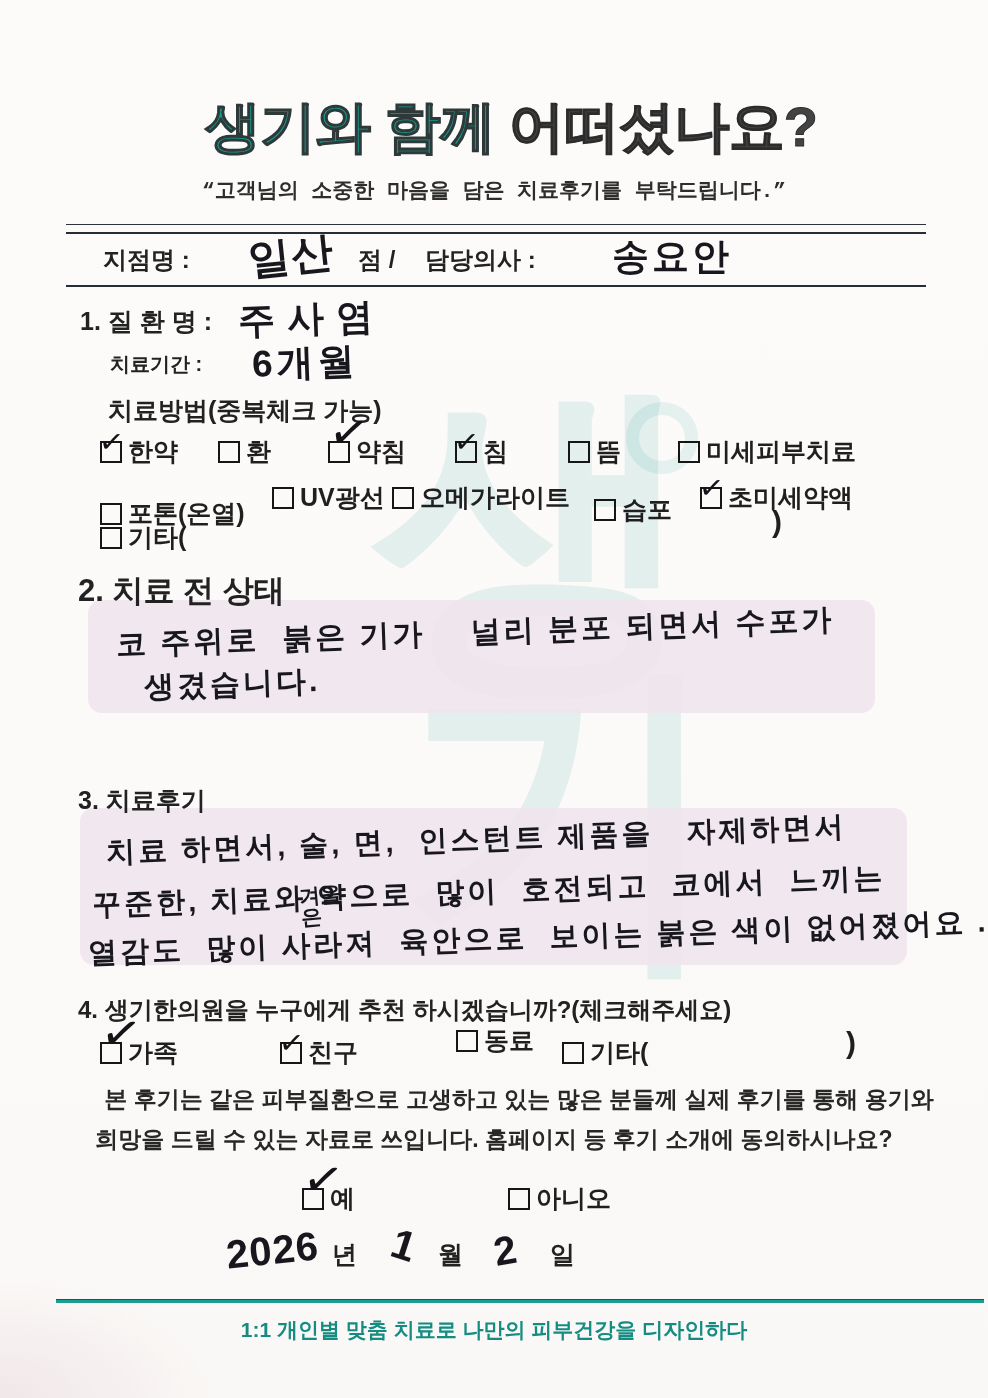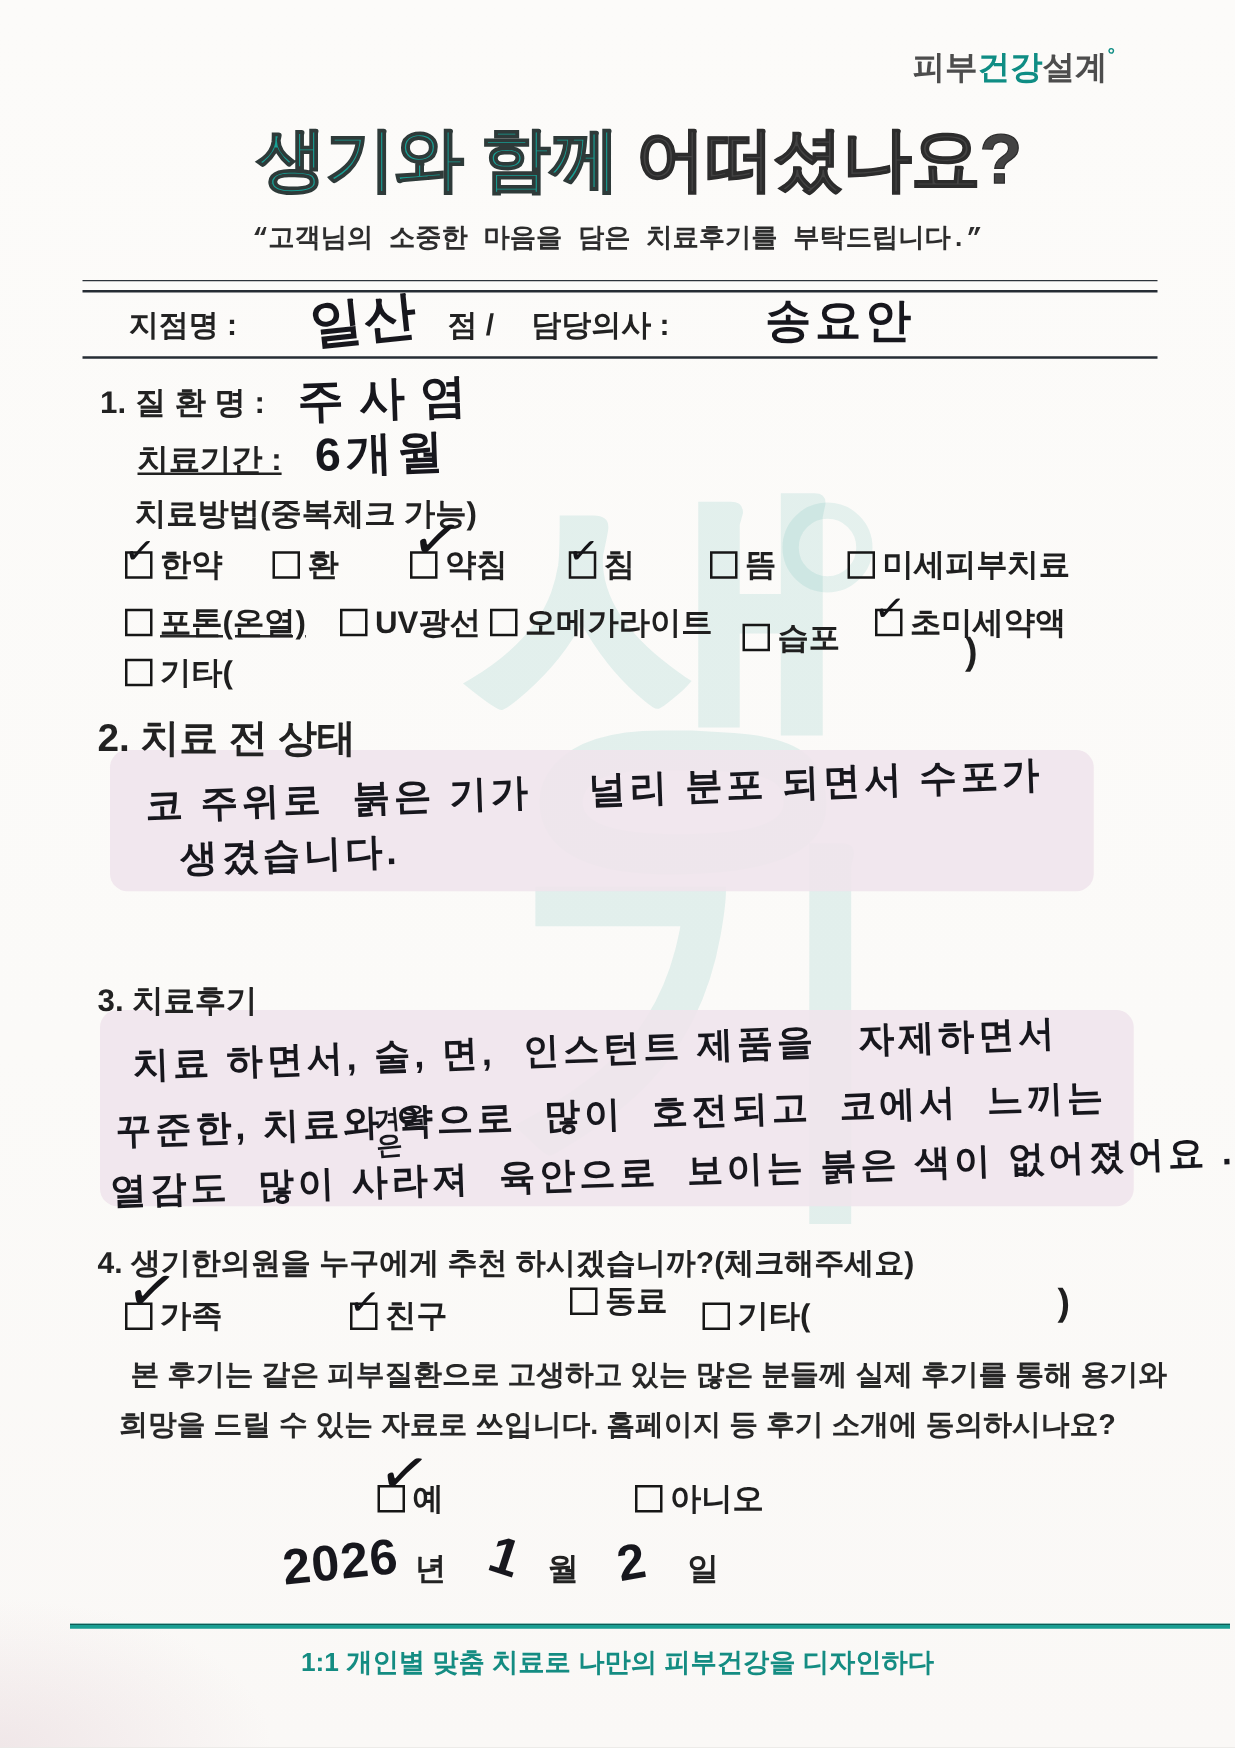--- a/index.html
+++ b/index.html
@@ -56,42 +56,39 @@
 </style>
 </head>
 <body>
 
 <div id="page">
 
   <div class="wm" style="left:372px;top:368px;font-size:330px;">생</div>
   <div class="wm" style="left:398px;top:648px;font-size:330px;">기</div>
   <div class="wm-ring" style="left:626px;top:402px;width:46px;height:46px;"></div>
 
-  <div class="abs logo">
-    <span>피부</span><span class="accent">건강</span><span>설계</span><span class="degree">°</span>
-  </div>
 
   <div class="abs title">
     <span class="accent">생기와 함께</span><span class="rest">어떠셨나요?</span>
   </div>
   <div class="abs subtitle">“고객님의 소중한 마음을 담은 치료후기를 부탁드립니다.”</div>
 
   <div class="hr thin" style="top:224px;"></div>
   <div class="hr thick" style="top:232px;"></div>
   <div class="hr thick" style="top:285px;"></div>
 
   <div class="abs plabel" style="left:103px;top:244px;font-size:24px;">지점명 :</div>
   <div class="abs hand" style="left:248px;top:228px;font-size:42px;font-weight:800;transform:rotate(-6deg);letter-spacing:1px;">일산</div>
   <div class="abs plabel" style="left:358px;top:244px;font-size:24px;">점 /</div>
   <div class="abs plabel" style="left:425px;top:244px;font-size:24px;">담당의사 :</div>
   <div class="abs hand" style="left:612px;top:232px;font-size:37px;">송요안</div>
 
   <div class="abs plabel" style="left:80px;top:305px;font-size:25px;">1. 질 환 명 :</div>
   <div class="abs hand tilt" style="left:238px;top:294px;font-size:37px;letter-spacing:12px;">주사염</div>
-  <div class="abs plabel" style="left:110px;top:351px;font-size:25px;text-decoration:underline;">치료기간 :</div>
+  <div class="abs plabel" style="left:110px;top:351px;font-size:20px;">치료기간 :</div>
   <div class="abs hand tilt" style="left:252px;top:338px;font-size:37px;letter-spacing:4px;">6개월</div>
   <div class="abs plabel" style="left:108px;top:394px;font-size:25px;">치료방법(중복체크 가능)</div>
 
   <div class="cb checked" style="left:100px;top:435px;">
     <span class="box">
         <span class="tick">✓</span>
       </span>
     <span class="lbl">한약</span>
   </div>
   <div class="cb" style="left:218px;top:435px;">
@@ -112,21 +109,21 @@
   </div>
   <div class="cb" style="left:568px;top:435px;">
     <span class="box"></span>
     <span class="lbl">뜸</span>
   </div>
   <div class="cb" style="left:678px;top:435px;justify-content:center;">
     <span class="box"></span>
     <span class="lbl">미세피부치료</span>
   </div>
 
-  <div class="cb" style="left:100px;top:481px;text-decoration:underline;">
+  <div class="cb" style="left:100px;top:497px;">
     <span class="box"></span>
     <span class="lbl">포톤(온열)</span>
   </div>
   <div class="cb" style="left:272px;top:481px;">
     <span class="box"></span>
     <span class="lbl">UV광선</span>
   </div>
   <div class="cb" style="left:392px;top:481px;">
     <span class="box"></span>
     <span class="lbl">오메가라이트</span>

